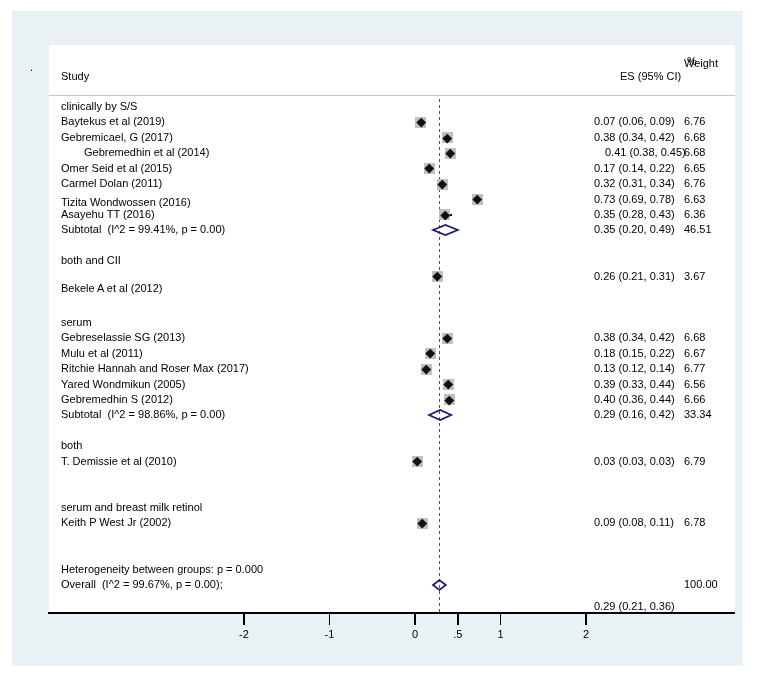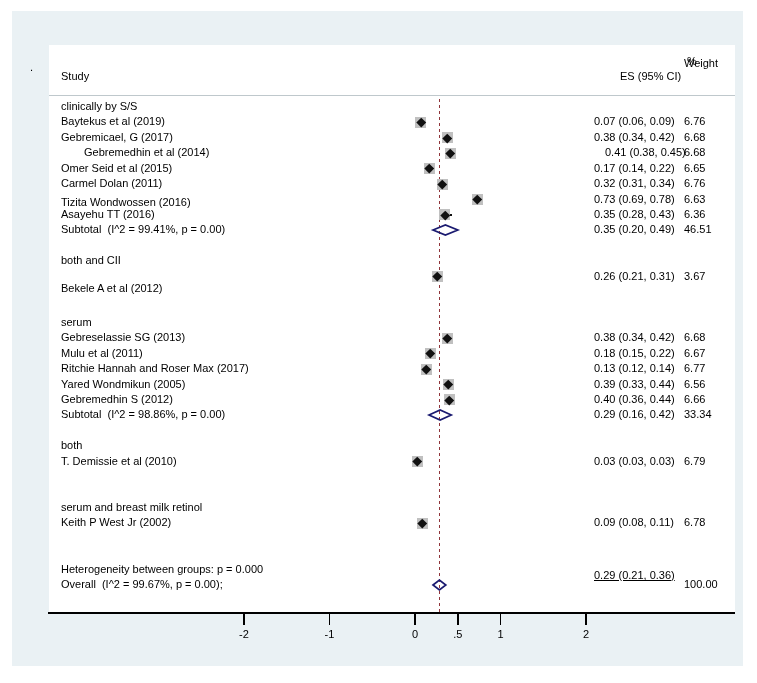--- a/index.html
+++ b/index.html
@@ -143,21 +143,21 @@
         <div class="pdiamond" style="left: 402.315px; top: 447.41px; width: 6.5px; height: 6.5px;"></div>
         <div class="row-label" style="top: 489.92px;">serum and breast milk retinol</div>
         <div class="row-label" style="top: 505.34px;">Keith P West Jr (2002)</div>
         <div class="row-es" style="top: 505.34px;">0.09 (0.08, 0.11)</div>
         <div class="row-wt" style="top: 505.34px;">6.78</div>
         <div class="whisker" style="left: 409.84px; top: 511.54px; width: 2.565px;"></div>
         <div class="wbox" style="left: 405.195px; top: 506.84px; width: 11px; height: 11px;"></div>
         <div class="pdiamond" style="left: 407.445px; top: 509.09px; width: 6.5px; height: 6.5px;"></div>
         <div class="row-label" style="top: 551.6px;">Heterogeneity between groups: p = 0.000</div>
         <div class="row-label" style="top: 567.02px;">Overall  (I^2 = 99.67%, p = 0.00);</div>
-        <div class="row-es" style="top: 558px; text-decoration: underline;">0.29 (0.21, 0.36)</div>
+        <div class="row-es" style="top: 589px;">0.29 (0.21, 0.36)</div>
         <div class="row-wt" style="top: 567.02px;">100.00</div>
         <svg class="sumdiamond" width="14.824999999999989" height="12" style="left: 420.382px; top: 568.02px;">
           <polygon points="1,6 7.412499999999994,1 13.824999999999989,6 7.412499999999994,11" fill="none" stroke="#1a1a70" stroke-width="1.7"></polygon>
         </svg>
       </div>
 
     <div class="axisline" style="left:36px;top:601px;width:687px;"></div>
     <div id="axis">
         <div class="tick" style="left: 231.25px; top: 603px;"></div>
         <div class="ticklabel" style="left: 232px; top: 617px;">-2</div>

